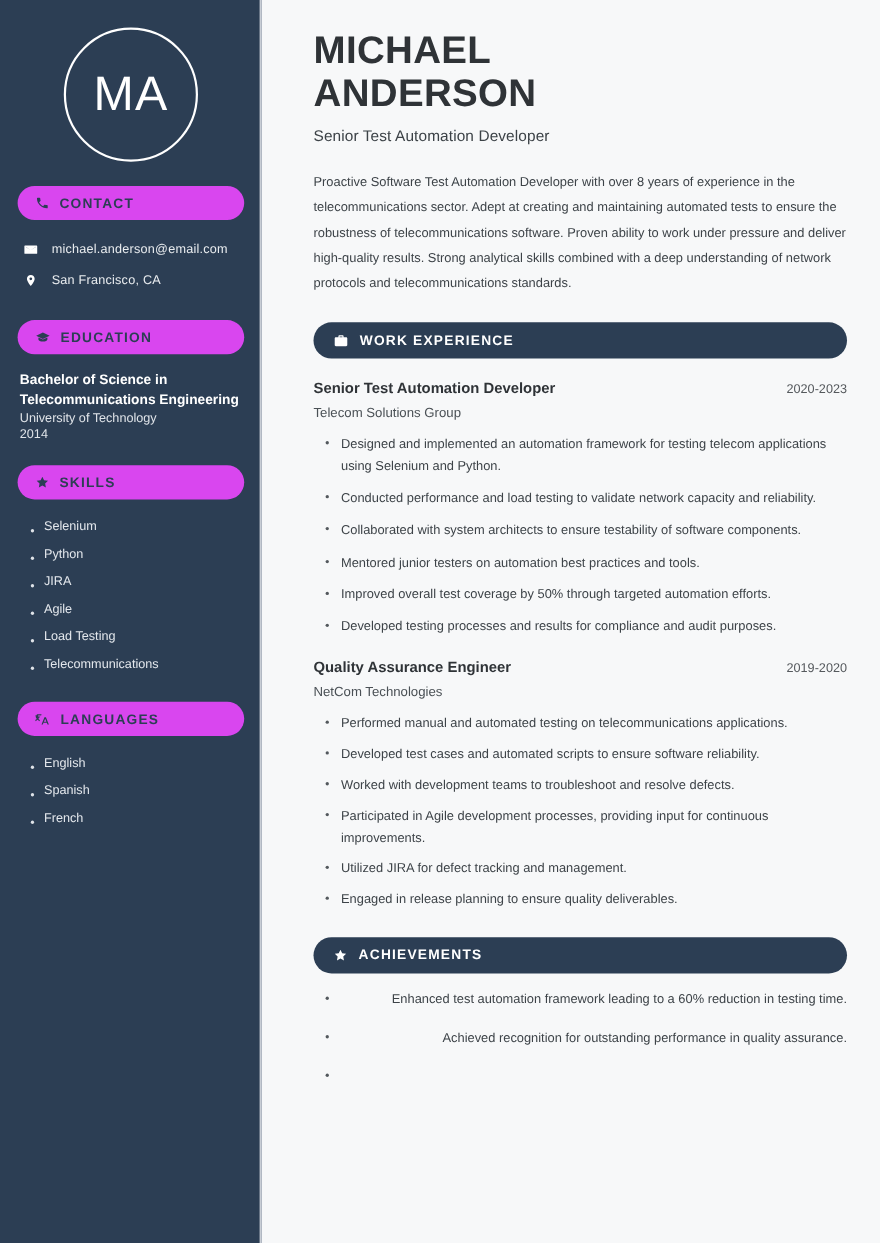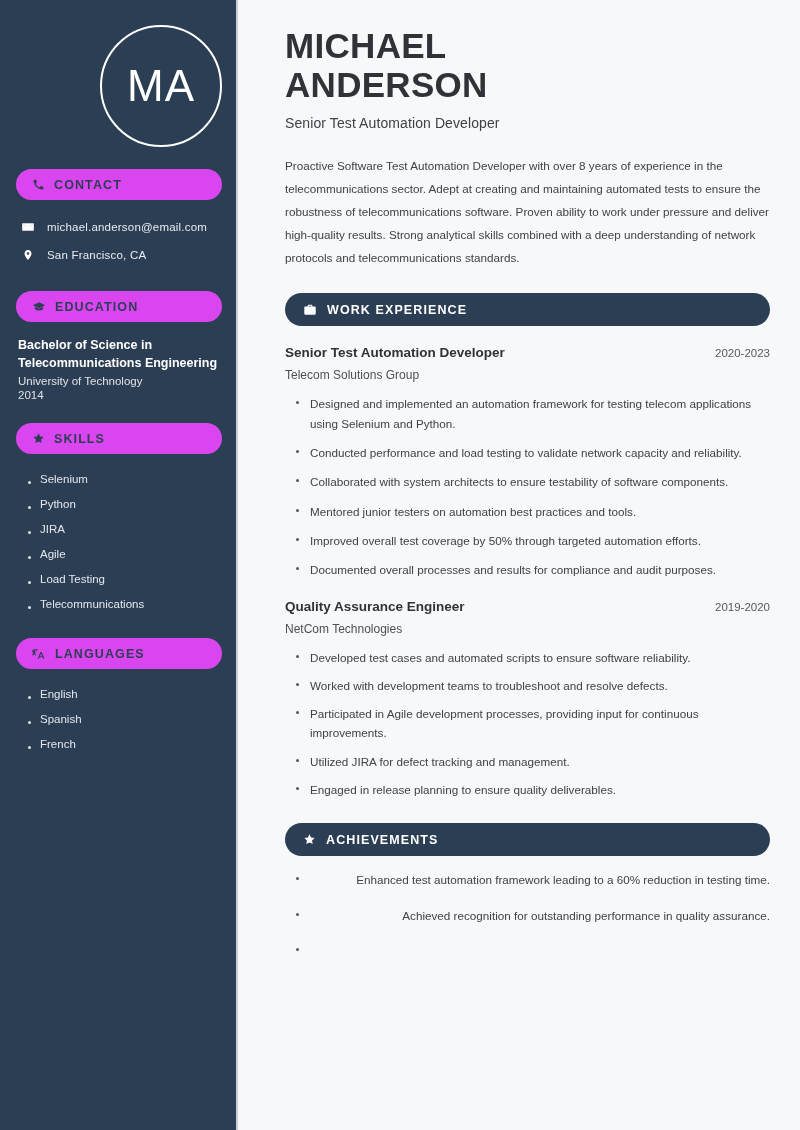--- a/index.html
+++ b/index.html
@@ -34,21 +34,21 @@
   }
   .sidebar-divider {
     position: absolute;
     top: 0; right: 0;
     width: 2px; height: 100%;
     background: #c9ced6;
   }
 
   .avatar-wrap {
     display: flex;
-    justify-content: flex-end;
+    justify-content: center;
     padding-top: 25px;
   }
   .avatar {
     width: 122px;
     height: 122px;
     border-radius: 50%;
     border: 2px solid #ffffff;
     display: flex;
     align-items: center;
     justify-content: center;
@@ -394,34 +394,38 @@
         <div class="bullet">
           <span class="dot"></span>
           <span class="bullet-text">Mentored junior testers on automation best practices and tools.</span>
         </div>
         <div class="bullet">
           <span class="dot"></span>
           <span class="bullet-text">Improved overall test coverage by 50% through targeted automation efforts.</span>
         </div>
         <div class="bullet">
           <span class="dot"></span>
-          <span class="bullet-text">Documented overall processes and results for compliance and audit purposes.</span>
+          <span class="bullet-text">Developed testing processes and results for compliance and audit purposes.</span>
         </div>
       </div>
     </div>
 
     <div class="job">
       <div class="job-head">
         <span class="job-role">Quality Assurance Engineer</span>
         <span class="job-dates">2019-2020</span>
       </div>
       <div class="job-company">NetCom Technologies</div>
       <div class="bullets tight">
         <div class="bullet">
           <span class="dot"></span>
+          <span class="bullet-text">Performed manual and automated testing on telecommunications applications.</span>
+        </div>
+        <div class="bullet">
+          <span class="dot"></span>
           <span class="bullet-text">Developed test cases and automated scripts to ensure software reliability.</span>
         </div>
         <div class="bullet">
           <span class="dot"></span>
           <span class="bullet-text">Worked with development teams to troubleshoot and resolve defects.</span>
         </div>
         <div class="bullet">
           <span class="dot"></span>
           <span class="bullet-text">Participated in Agile development processes, providing input for continuous improvements.</span>
         </div>

